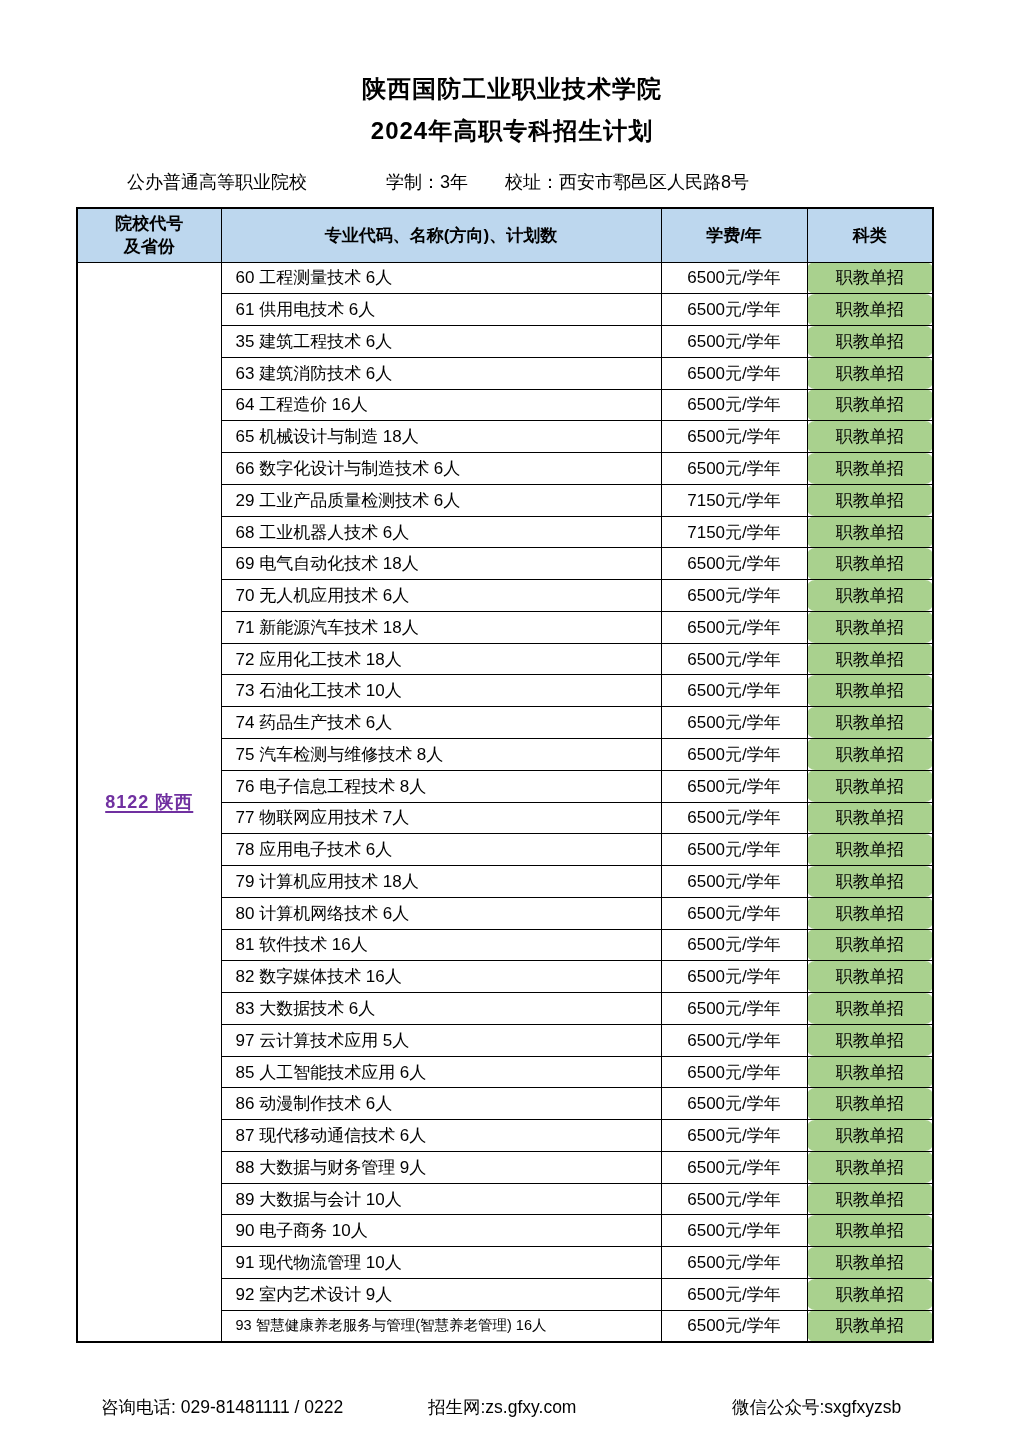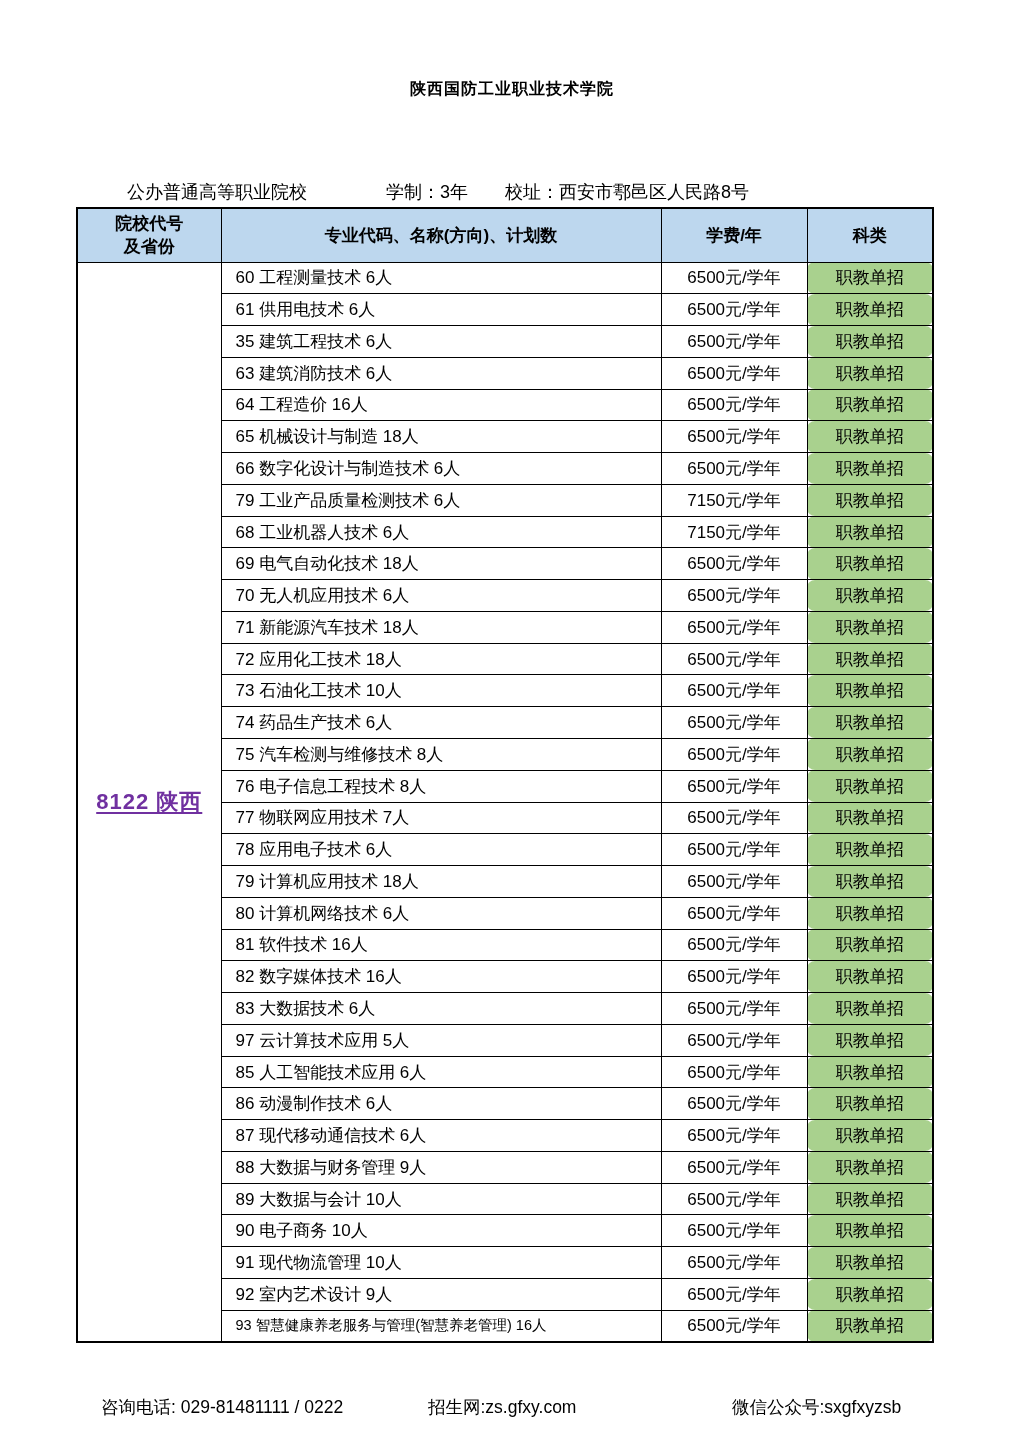--- a/index.html
+++ b/index.html
@@ -6,25 +6,25 @@
   html, body { background: #ffffff; }
   body {
     width: 1024px; height: 1447px;
     position: relative;
     font-family: "Liberation Sans", "DejaVu Sans", sans-serif;
     color: #000;
     overflow: hidden;
   }
   .doc-title {
     position: absolute; top: 68px; left: 0; width: 1024px;
-    text-align: center; font-size: 16px; font-weight: 700; line-height: 42px;
+    text-align: center; font-size: 24px; font-weight: 700; line-height: 42px;
     letter-spacing: 1px;
   }
   .info-line {
-    position: absolute; top: 180px; left: 127px;
+    position: absolute; top: 170px; left: 127px;
     font-size: 18px; white-space: nowrap;
   }
   .info-line .seg { display: inline-block; }
   .info-line .seg-duration { margin-left: 74px; }
   .info-line .seg-address { margin-left: 32px; }
 
   .plan-table {
     position: absolute; top: 207px; left: 76px; width: 856px;
     border-collapse: collapse; table-layout: fixed;
     border: 2px solid var(--border, #000);
@@ -42,40 +42,41 @@
   .major-cell { text-align: left; padding-left: 14px; }
   .major-cell.small { font-size: 14.5px; }
   .fee-cell { text-align: center; }
   .category-cell {
     background: var(--category-bg, #A9D18E);
     text-align: center; font-size: 16px; border-radius: 8px;
   }
   .college-cell { text-align: center; vertical-align: middle; background: #fff; }
   .college-label {
     color: var(--college-text, #7030A0);
-    font-size: 22px; font-weight: 700;
+    font-size: 18px; font-weight: 700;
     text-decoration: underline;
     text-decoration-thickness: 2px;
     text-underline-offset: 3px;
     letter-spacing: 1px;
   }
   .doc-footer {
     position: absolute; top: 1395px; left: 8px; width: 1024px; height: 26px;
     font-size: 17.5px;
   }
   .doc-footer span { position: absolute; top: 0; white-space: nowrap; }
   .footer-phone { left: 93px; }
   .footer-website { left: 420px; }
   .footer-wechat { left: 724px; }
 </style>
 </head>
 <body>
 
 <div class="doc-title">
   <div>陕西国防工业职业技术学院</div>
+  <div>2024年高职专科招生计划</div>
 </div>
 
 <div class="info-line">
   <span class="seg">公办普通高等职业院校</span>
   <span class="seg seg-duration">学制：3年</span>
   <span class="seg seg-address">校址：西安市鄠邑区人民路8号</span>
 </div>
 
 <table class="plan-table">
   <colgroup>
@@ -126,21 +127,21 @@
         <td class="major-cell">65 机械设计与制造 18人</td>
         <td class="fee-cell">6500元/学年</td>
         <td class="category-cell">职教单招</td>
       </tr>
       <tr>
         <td class="major-cell">66 数字化设计与制造技术 6人</td>
         <td class="fee-cell">6500元/学年</td>
         <td class="category-cell">职教单招</td>
       </tr>
       <tr>
-        <td class="major-cell">79 工业产品质量检测技术 6人</td>
+        <td class="major-cell">29 工业产品质量检测技术 6人</td>
         <td class="fee-cell">7150元/学年</td>
         <td class="category-cell">职教单招</td>
       </tr>
       <tr>
         <td class="major-cell">68 工业机器人技术 6人</td>
         <td class="fee-cell">7150元/学年</td>
         <td class="category-cell">职教单招</td>
       </tr>
       <tr>
         <td class="major-cell">69 电气自动化技术 18人</td>

